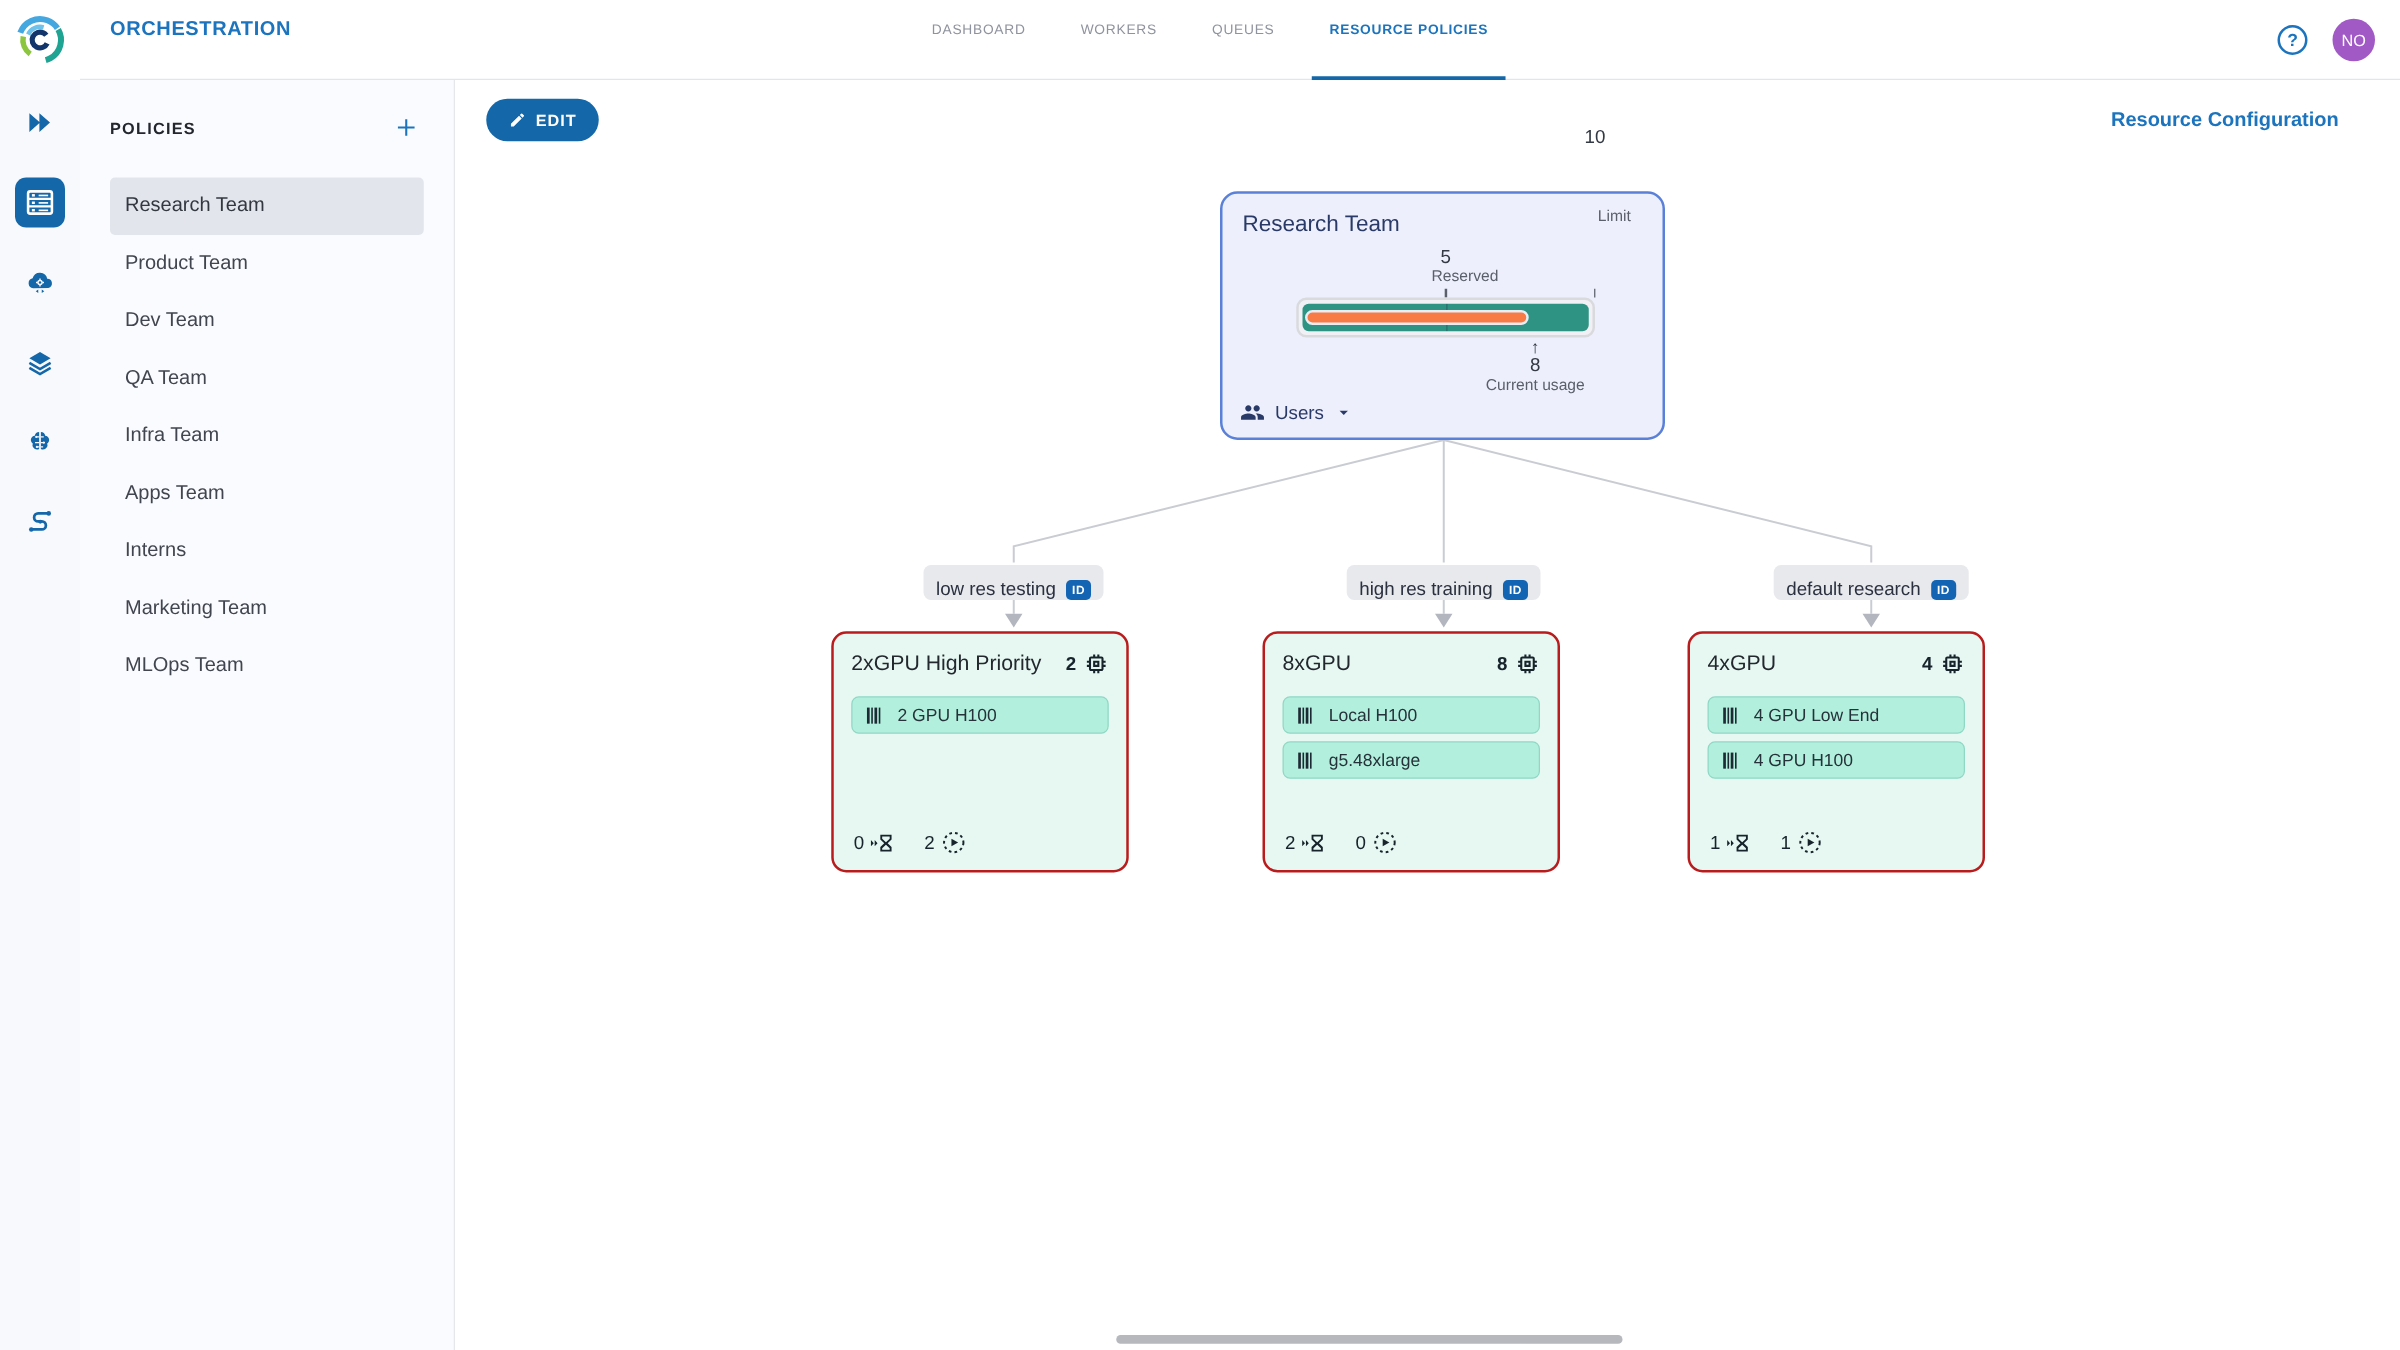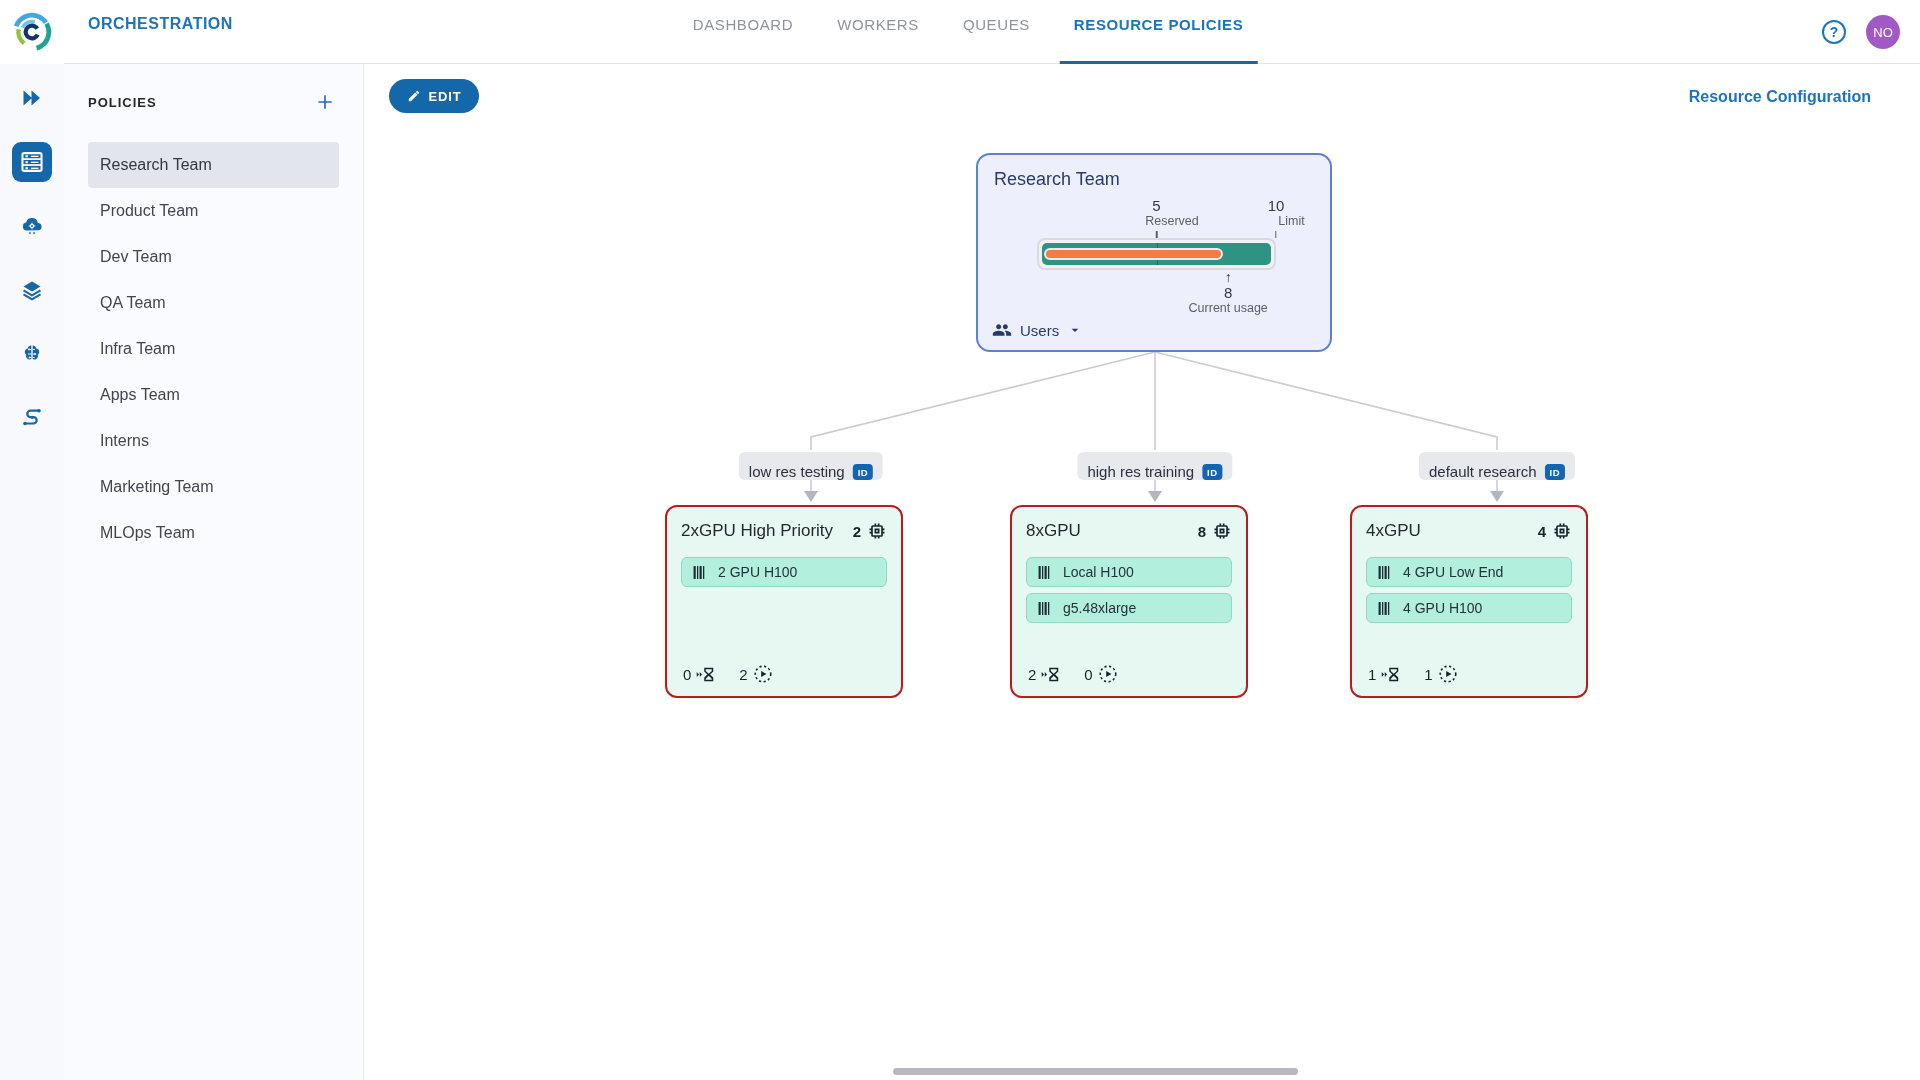--- a/index.html
+++ b/index.html
@@ -16,21 +16,21 @@
   .rail-btn.active { background:#1467a8; }
   .rail-btn.active svg { width:26px; height:26px; }
 
   
   .header { position:absolute; left:64px; top:0; width:1856px; height:64px; background:#fff;
     border-bottom:1px solid #e4e5e9; }
   .app-title { position:absolute; left:24px; top:0; height:47px; display:flex; align-items:center;
     color:#1b74bd; font-size:16px; font-weight:700; letter-spacing:.5px; }
   .tabs { position:absolute; left:calc(50% - 24px); top:0; height:64px; transform:translateX(-50%);
     display:flex; align-items:stretch; gap:16px; }
-  .tab { display:flex; align-items:center; padding:16px 14px; font-size:15px; letter-spacing:.6px;
+  .tab { display:flex; align-items:center; padding:16px 14px; font-size:11px; letter-spacing:.6px;
     color:#8f939e; cursor:pointer; border-bottom:3px solid transparent; padding-top:3px; }
   .tab.active { color:#1b74bd; font-weight:700; border-bottom-color:#1467a8; }
   .header-right { position:absolute; right:20px; top:0; height:64px; display:flex; align-items:center; gap:20px; }
   .help-btn { width:24px; height:24px; border-radius:50%; border:2px solid #1b74bd; color:#1b74bd;
     font-weight:700; font-size:14px; display:flex; align-items:center; justify-content:center; cursor:pointer; }
   .avatar { width:34px; height:34px; border-radius:50%; background:#a159c5; color:#fff; font-size:13px;
     display:flex; align-items:center; justify-content:center; cursor:pointer; }
 
   
   .sidebar { position:absolute; left:64px; top:64px; width:300px; height:1016px; background:#fafbfe;
@@ -245,21 +245,21 @@
 
   <div class="root-card">
     <div class="root-title">Research Team</div>
 
     <div class="bar-wrap">
       <div class="bar-marker-top" style="left: 50%;">
         <span class="val">5</span>
         <span class="lab">Reserved</span>
         <span class="tick"></span>
       </div>
-      <div class="bar-marker-top" style="left: 100%;">
+      <div class="bar-marker-top" style="left: 100%; gap: 48px;">
         <span class="val">10</span>
         <span class="lab">Limit</span>
         <span class="tick"></span>
       </div>
       <div class="cap-track">
         <div class="cap-fill" style="background: rgb(47, 147, 132);">
           <div class="tick-line" style="left: 50%;"></div>
           <div class="cap-usage" style="background: rgb(248, 123, 69); width: calc(80% - 4px);"></div>
         </div>
       </div>

